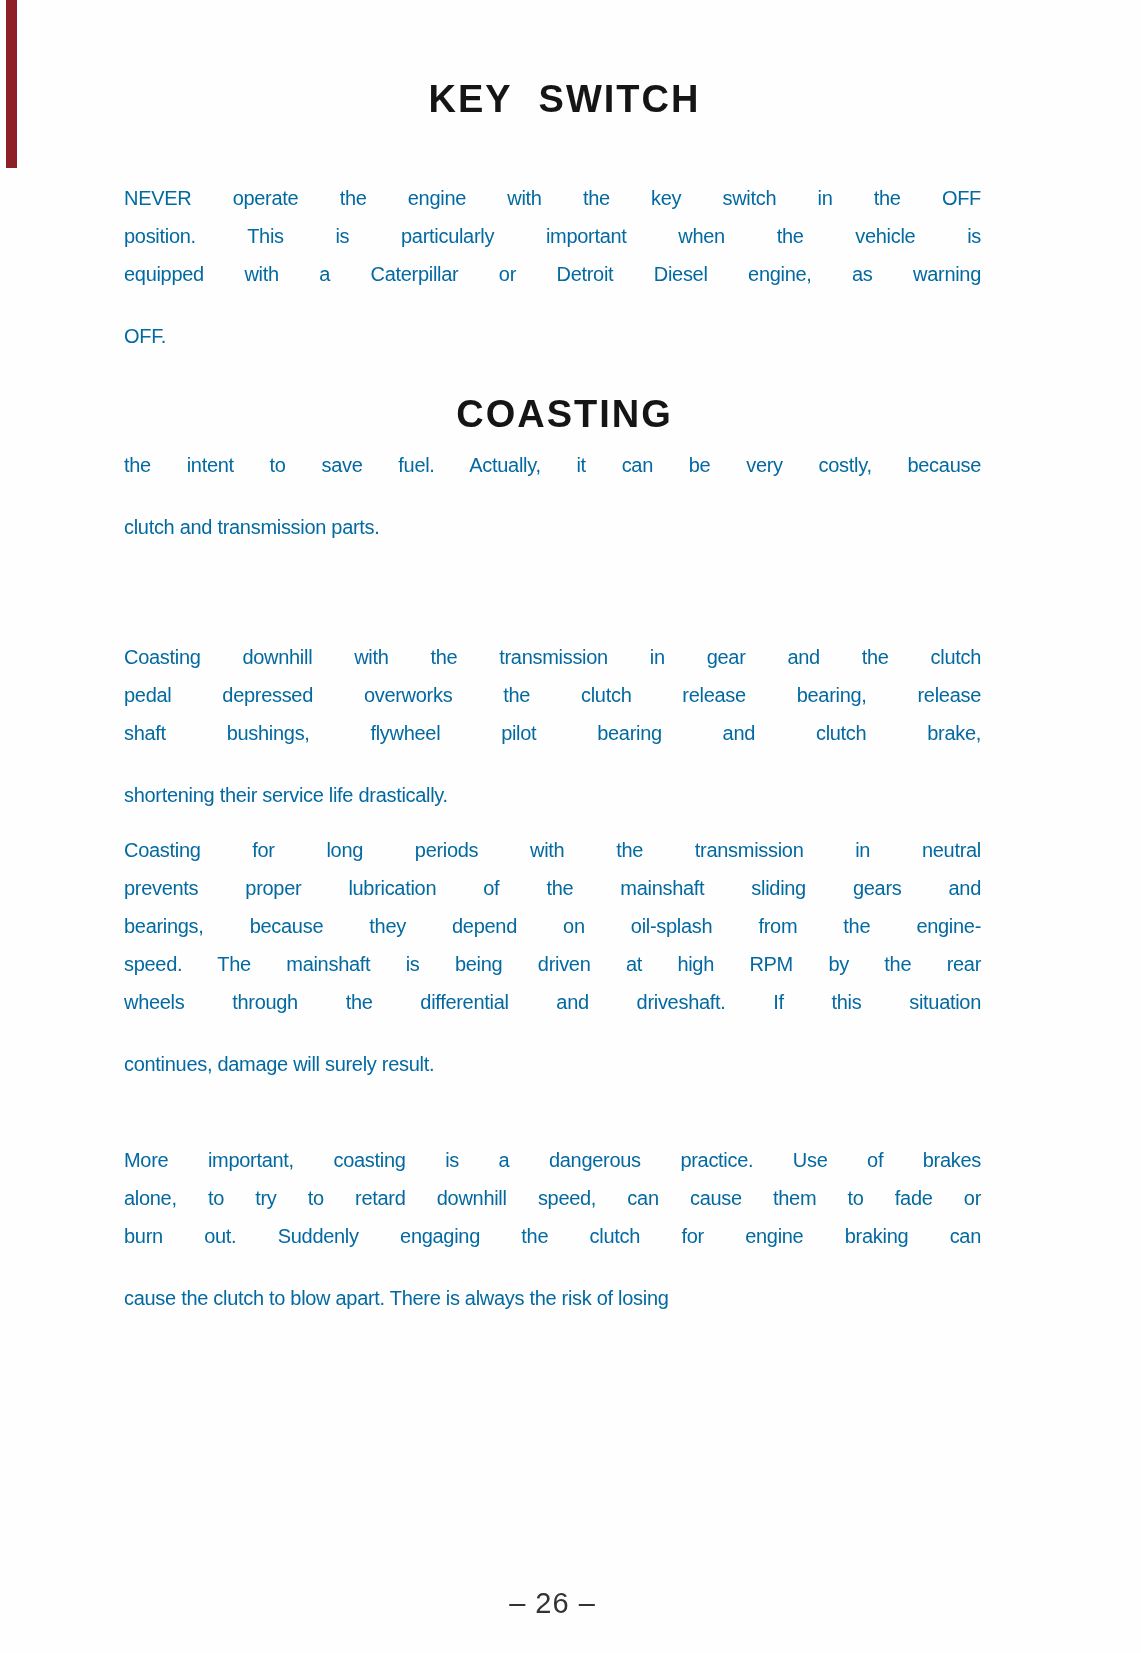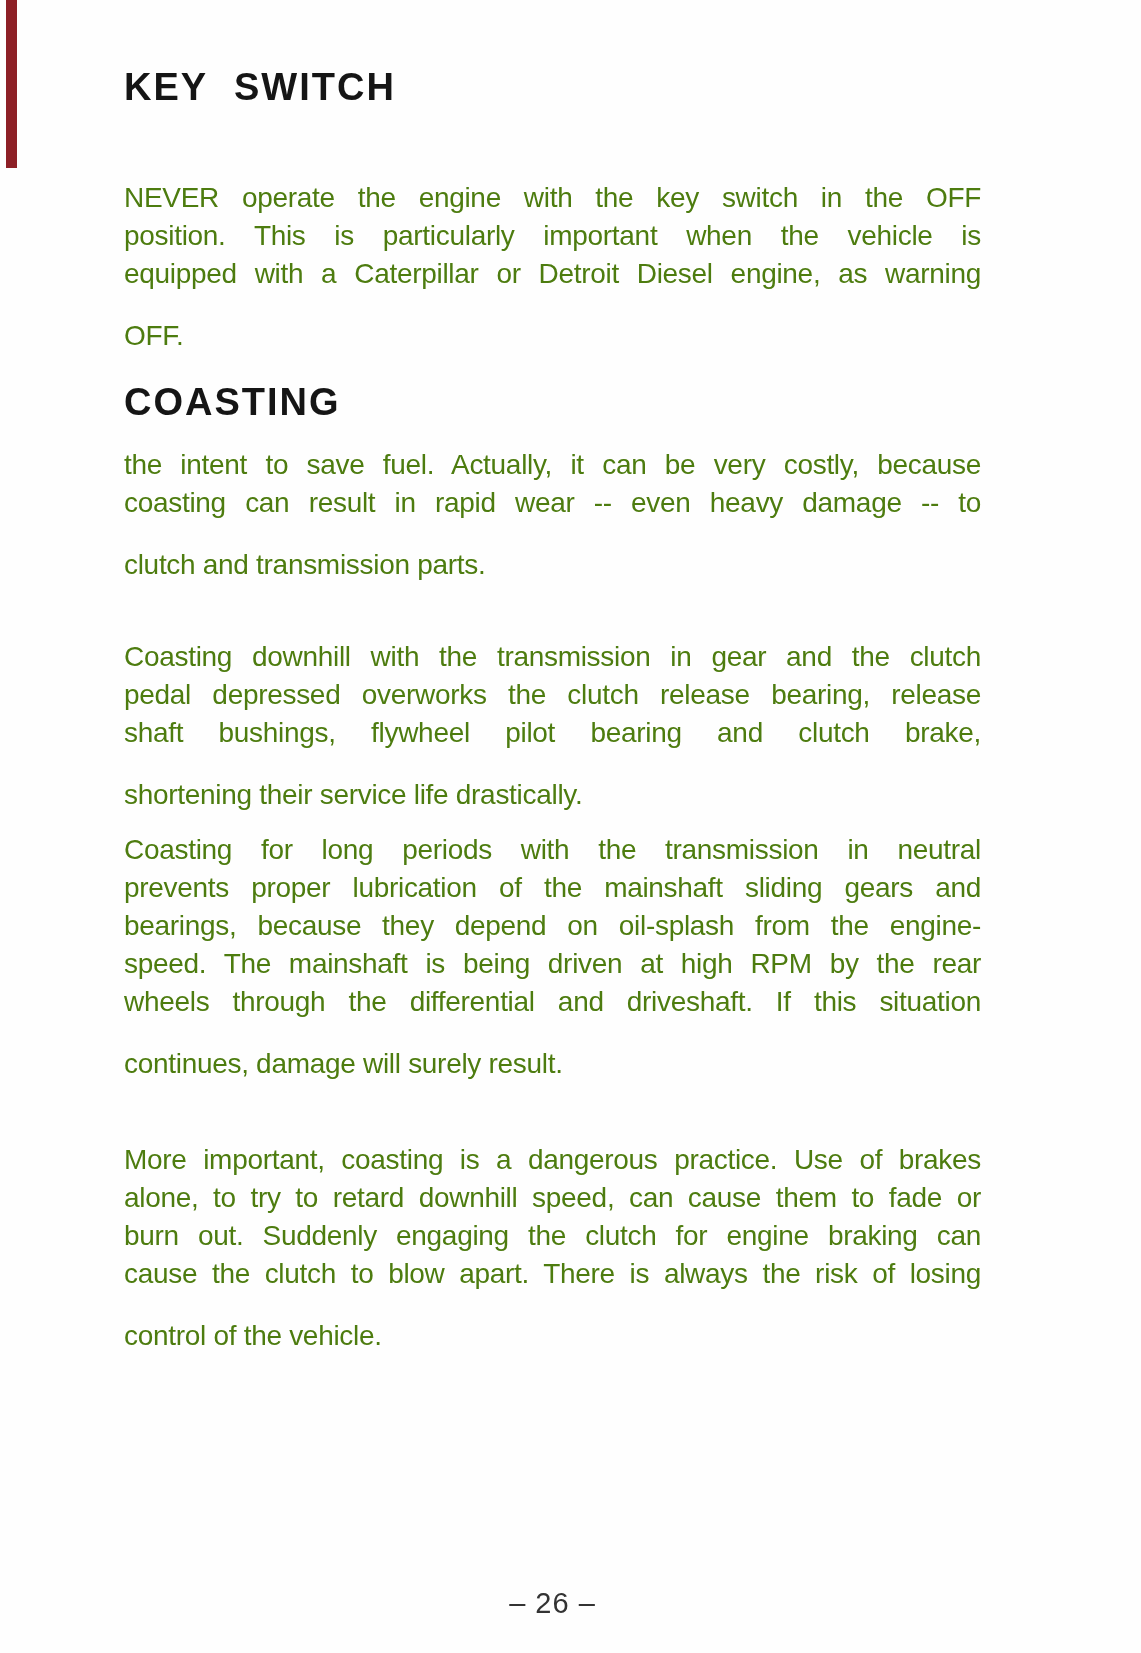--- a/index.html
+++ b/index.html
@@ -23,39 +23,40 @@
     left: 6px;
     top: 0;
     width: 11px;
     height: 168px;
     background: #8d2026;
   }
   .heading {
     position: absolute;
     left: 124px;
     width: 857px;
-    margin: 0;
+    margin: 12px;
+    text-align: center;
     font-size: 38px;
     line-height: 44px;
     font-weight: 700;
     letter-spacing: 2px;
     word-spacing: 14px;
     color: #151515;
     white-space: nowrap;
   }
   .h1 { top: 65px; }
   .h2 { top: 380px; }
   .para {
     position: absolute;
     left: 124px;
     width: 857px;
-    font-size: 28px;
+    font-size: 20px;
     line-height: 38px;
     letter-spacing: -0.3px;
-    color: #4d7c0f;
+    color: #0369a1;
   }
   .para .line {
     text-align: justify;
     text-align-last: justify;
   }
   .para .line:last-child {
     text-align-last: left;
     margin-top: 24px;
   }
   .p1 { top: 179px; }
@@ -89,21 +90,20 @@
         <div class="line">position. This is particularly important when the vehicle is</div>
         <div class="line">equipped with a Caterpillar or Detroit Diesel engine, as warning</div>
         <div class="line">OFF.</div>
       </div>
   </section>
 
   <section>
     <h2 class="heading h2">COASTING</h2>
     <div class="para p2">
         <div class="line">the intent to save fuel. Actually, it can be very costly, because</div>
-        <div class="line">coasting can result in rapid wear -- even heavy damage -- to</div>
         <div class="line">clutch and transmission parts.</div>
       </div>
     <div class="para p3">
         <div class="line">Coasting downhill with the transmission in gear and the clutch</div>
         <div class="line">pedal depressed overworks the clutch release bearing, release</div>
         <div class="line">shaft bushings, flywheel pilot bearing and clutch brake,</div>
         <div class="line">shortening their service life drastically.</div>
       </div>
     <div class="para p4">
         <div class="line">Coasting for long periods with the transmission in neutral</div>
@@ -111,19 +111,18 @@
         <div class="line">bearings, because they depend on oil-splash from the engine-</div>
         <div class="line">speed. The mainshaft is being driven at high RPM by the rear</div>
         <div class="line">wheels through the differential and driveshaft. If this situation</div>
         <div class="line">continues, damage will surely result.</div>
       </div>
     <div class="para p5">
         <div class="line">More important, coasting is a dangerous practice. Use of brakes</div>
         <div class="line">alone, to try to retard downhill speed, can cause them to fade or</div>
         <div class="line">burn out. Suddenly engaging the clutch for engine braking can</div>
         <div class="line">cause the clutch to blow apart. There is always the risk of losing</div>
-        <div class="line">control of the vehicle.</div>
       </div>
   </section>
 
   <div class="page-number">– 26 –</div>
 
 </div>
 
 </body></html>

